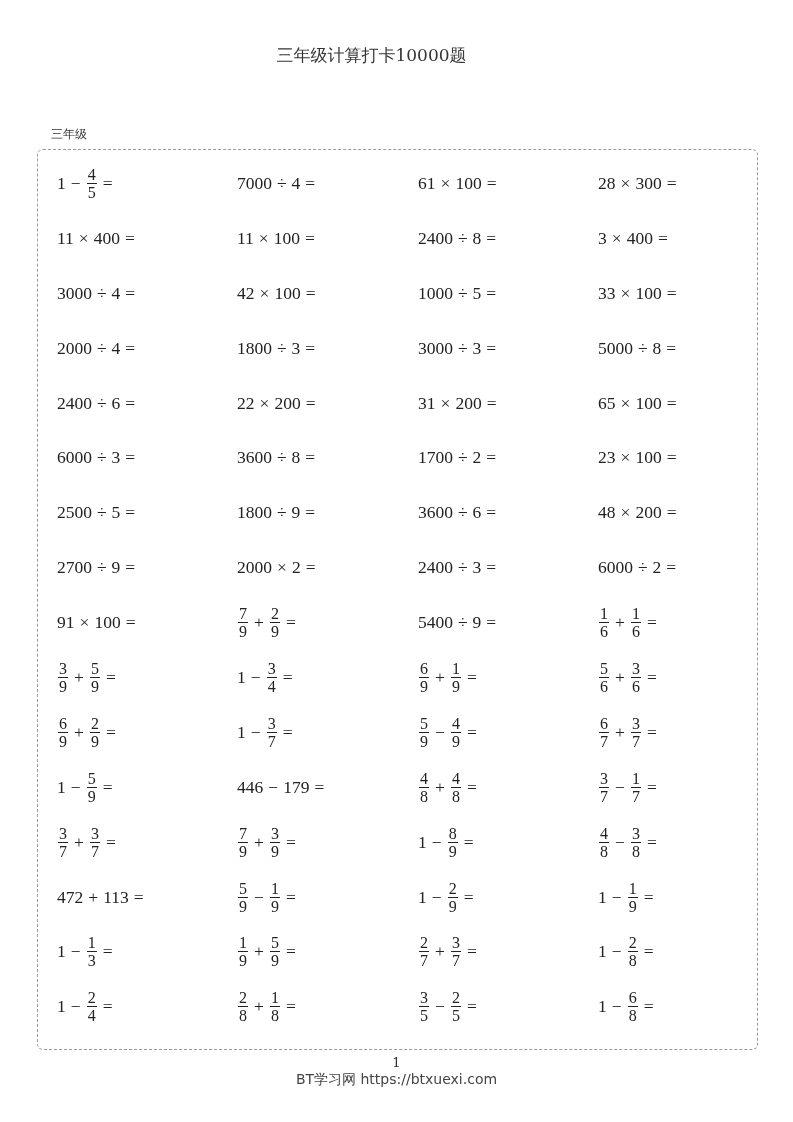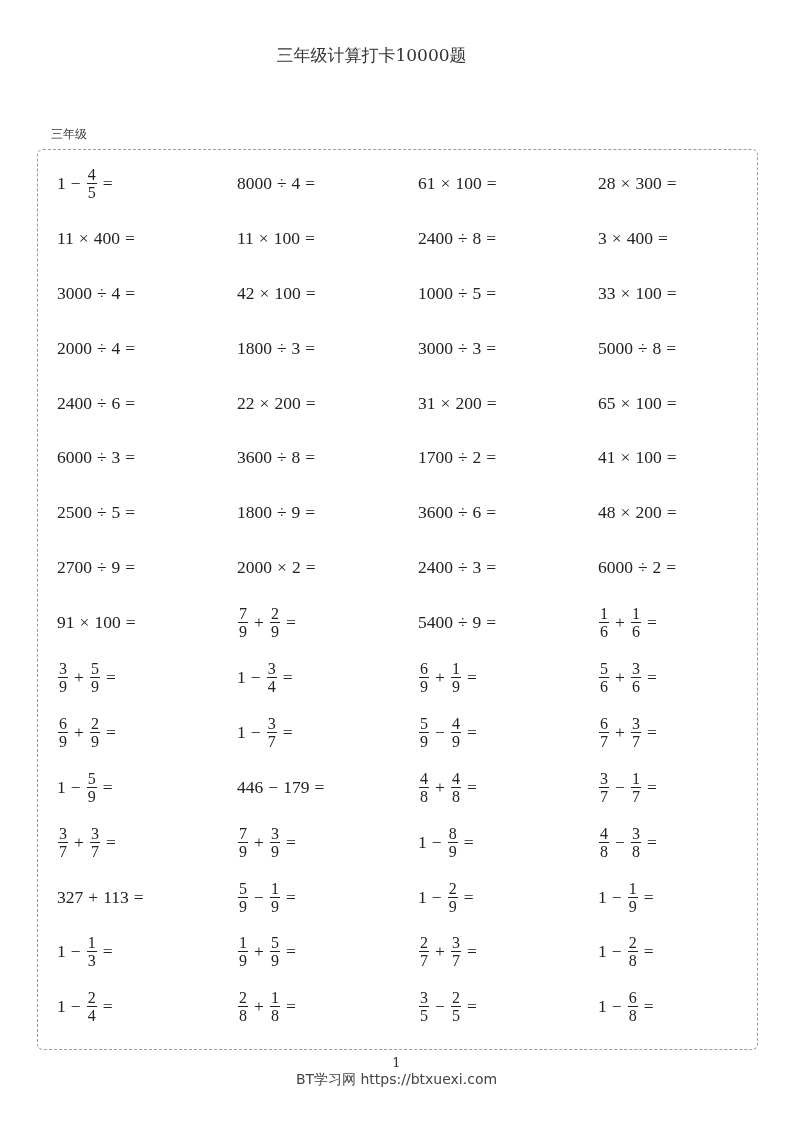--- a/index.html
+++ b/index.html
@@ -60,21 +60,21 @@
     <div class="item">
       <span class="tok">1</span>
       <span class="tok op">−</span>
       <span class="frac">
         <span class="num">4</span>
         <span class="den">5</span>
       </span>
       <span class="tok op">=</span>
     </div>
     <div class="item">
-      <span class="tok">8000</span>
+      <span class="tok">7000</span>
       <span class="tok op">÷</span>
       <span class="tok">4</span>
       <span class="tok op">=</span>
     </div>
     <div class="item">
       <span class="tok">61</span>
       <span class="tok op">×</span>
       <span class="tok">100</span>
       <span class="tok op">=</span>
     </div>
@@ -192,21 +192,21 @@
       <span class="tok">8</span>
       <span class="tok op">=</span>
     </div>
     <div class="item">
       <span class="tok">1700</span>
       <span class="tok op">÷</span>
       <span class="tok">2</span>
       <span class="tok op">=</span>
     </div>
     <div class="item">
-      <span class="tok">41</span>
+      <span class="tok">23</span>
       <span class="tok op">×</span>
       <span class="tok">100</span>
       <span class="tok op">=</span>
     </div>
     <div class="item">
       <span class="tok">2500</span>
       <span class="tok op">÷</span>
       <span class="tok">5</span>
       <span class="tok op">=</span>
     </div>
@@ -456,21 +456,21 @@
         <span class="den">8</span>
       </span>
       <span class="tok op">−</span>
       <span class="frac">
         <span class="num">3</span>
         <span class="den">8</span>
       </span>
       <span class="tok op">=</span>
     </div>
     <div class="item">
-      <span class="tok">327</span>
+      <span class="tok">472</span>
       <span class="tok op">+</span>
       <span class="tok">113</span>
       <span class="tok op">=</span>
     </div>
     <div class="item">
       <span class="frac">
         <span class="num">5</span>
         <span class="den">9</span>
       </span>
       <span class="tok op">−</span>

